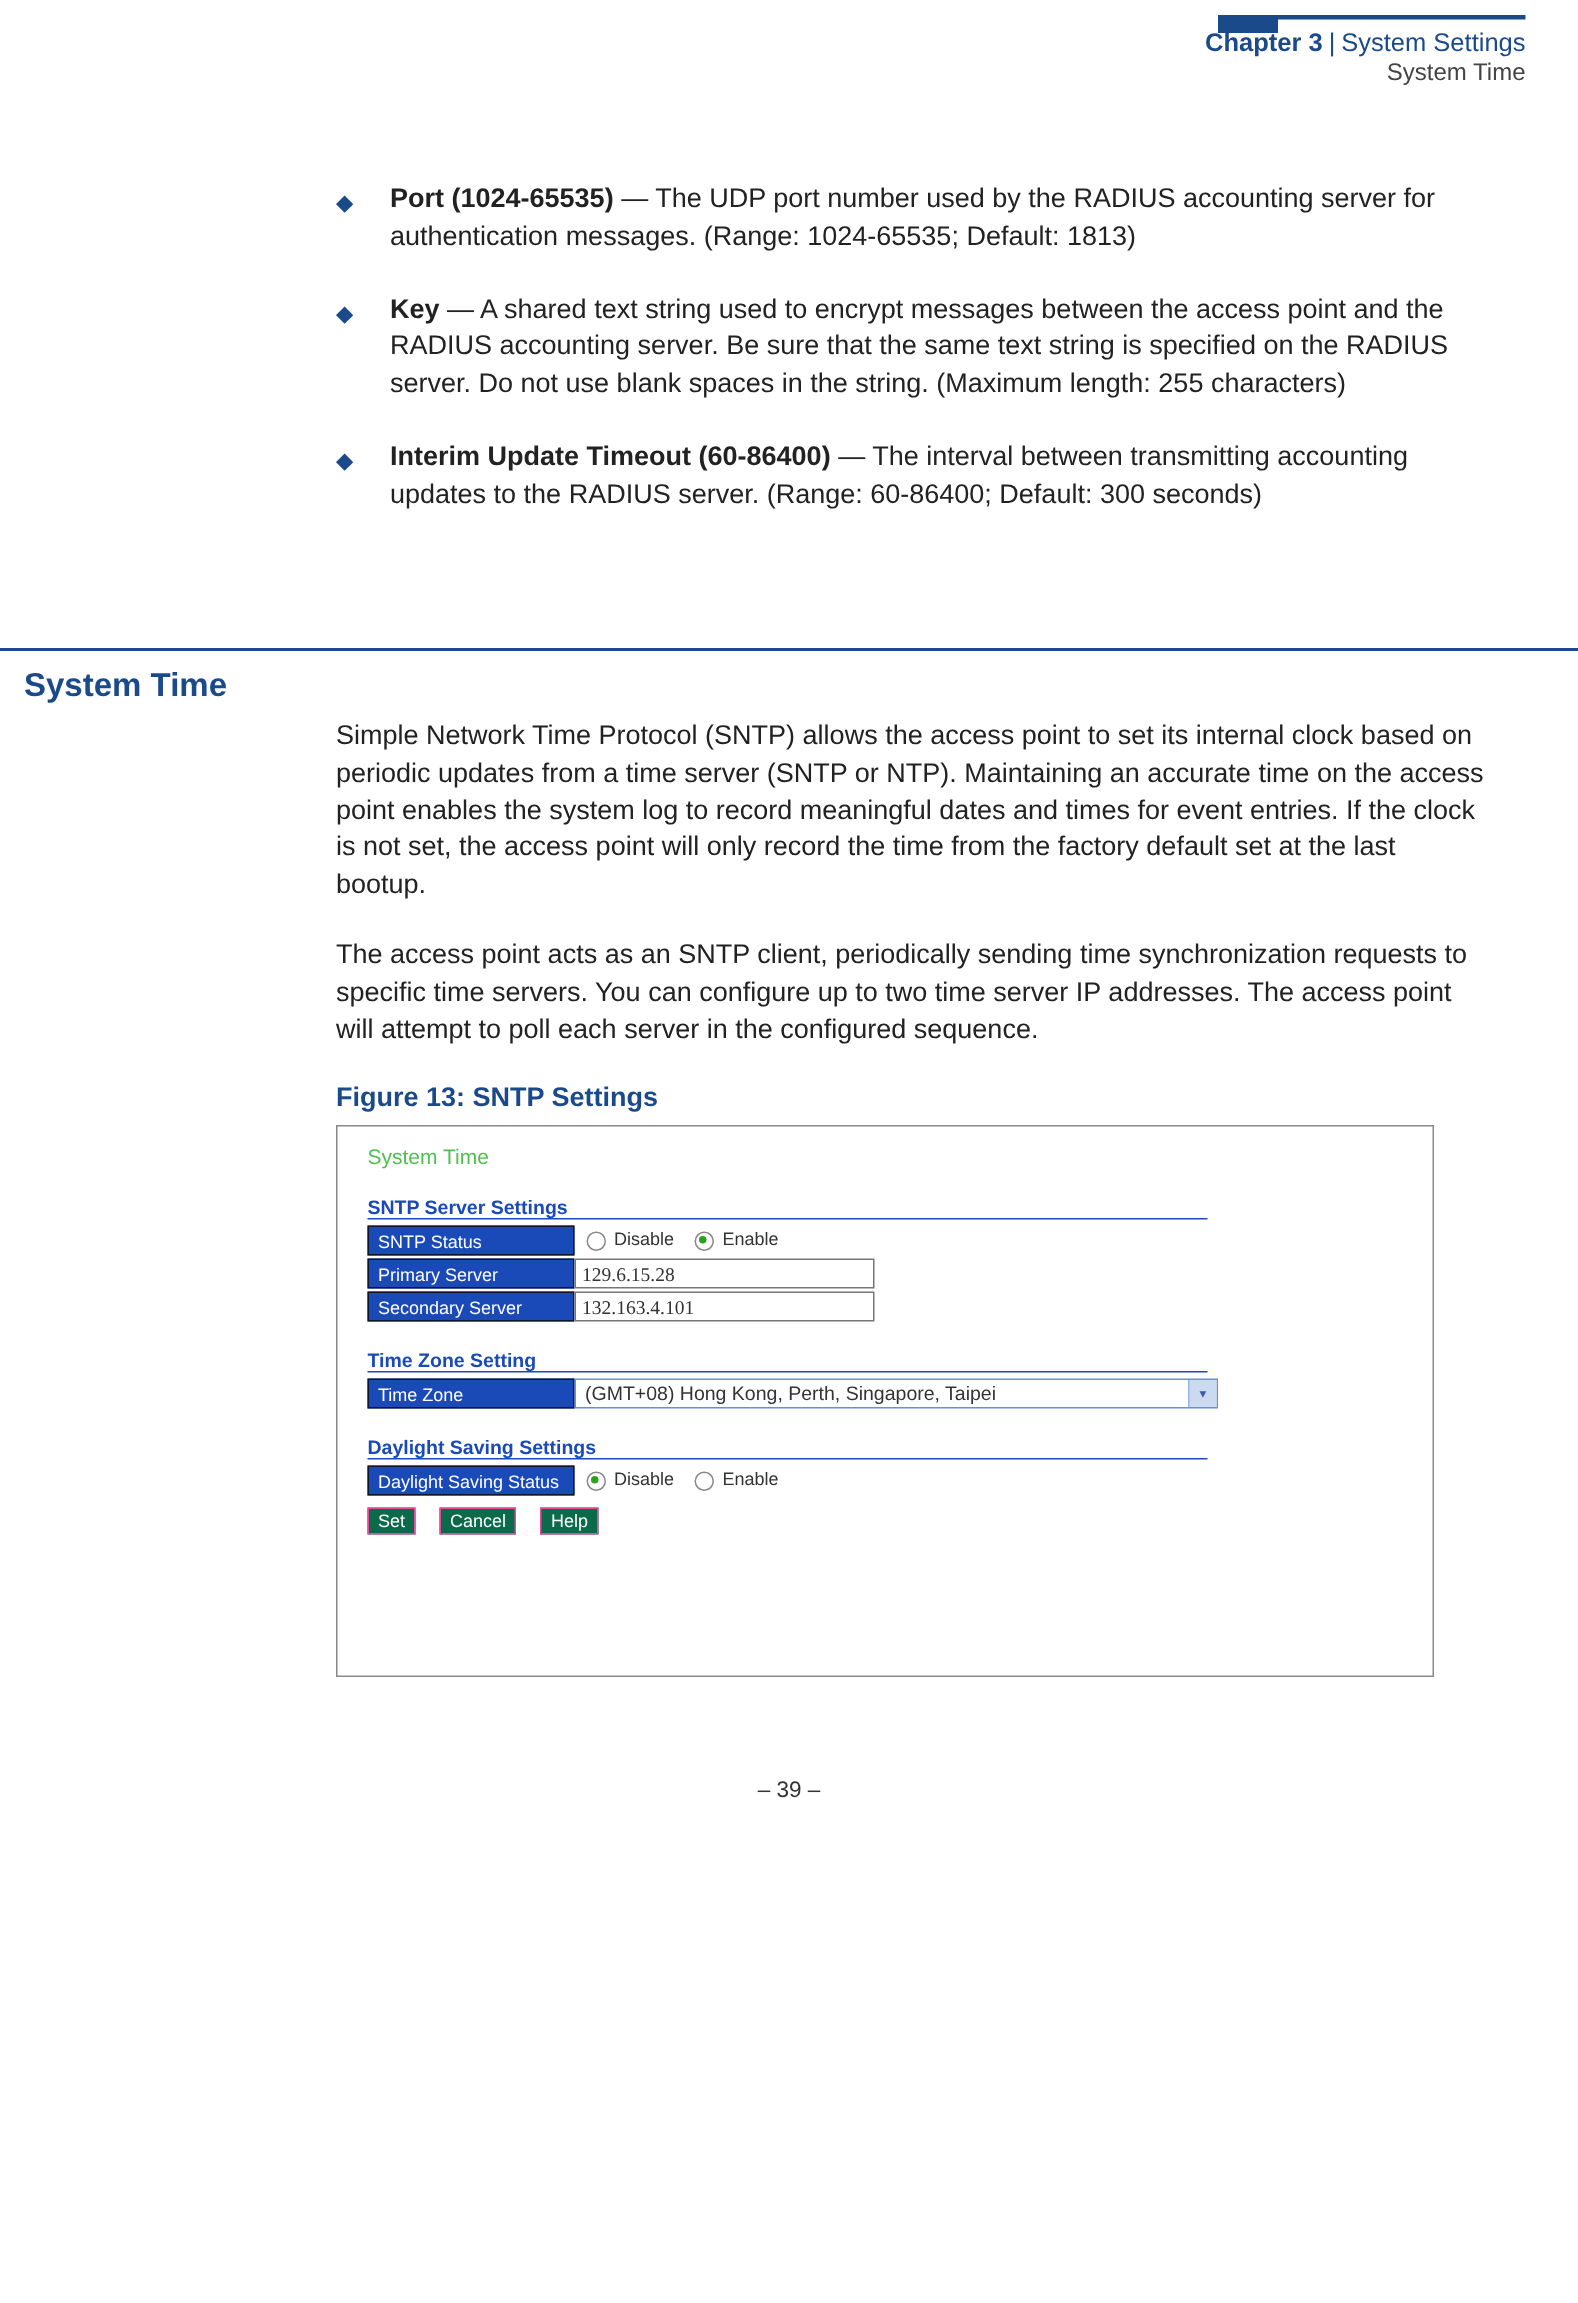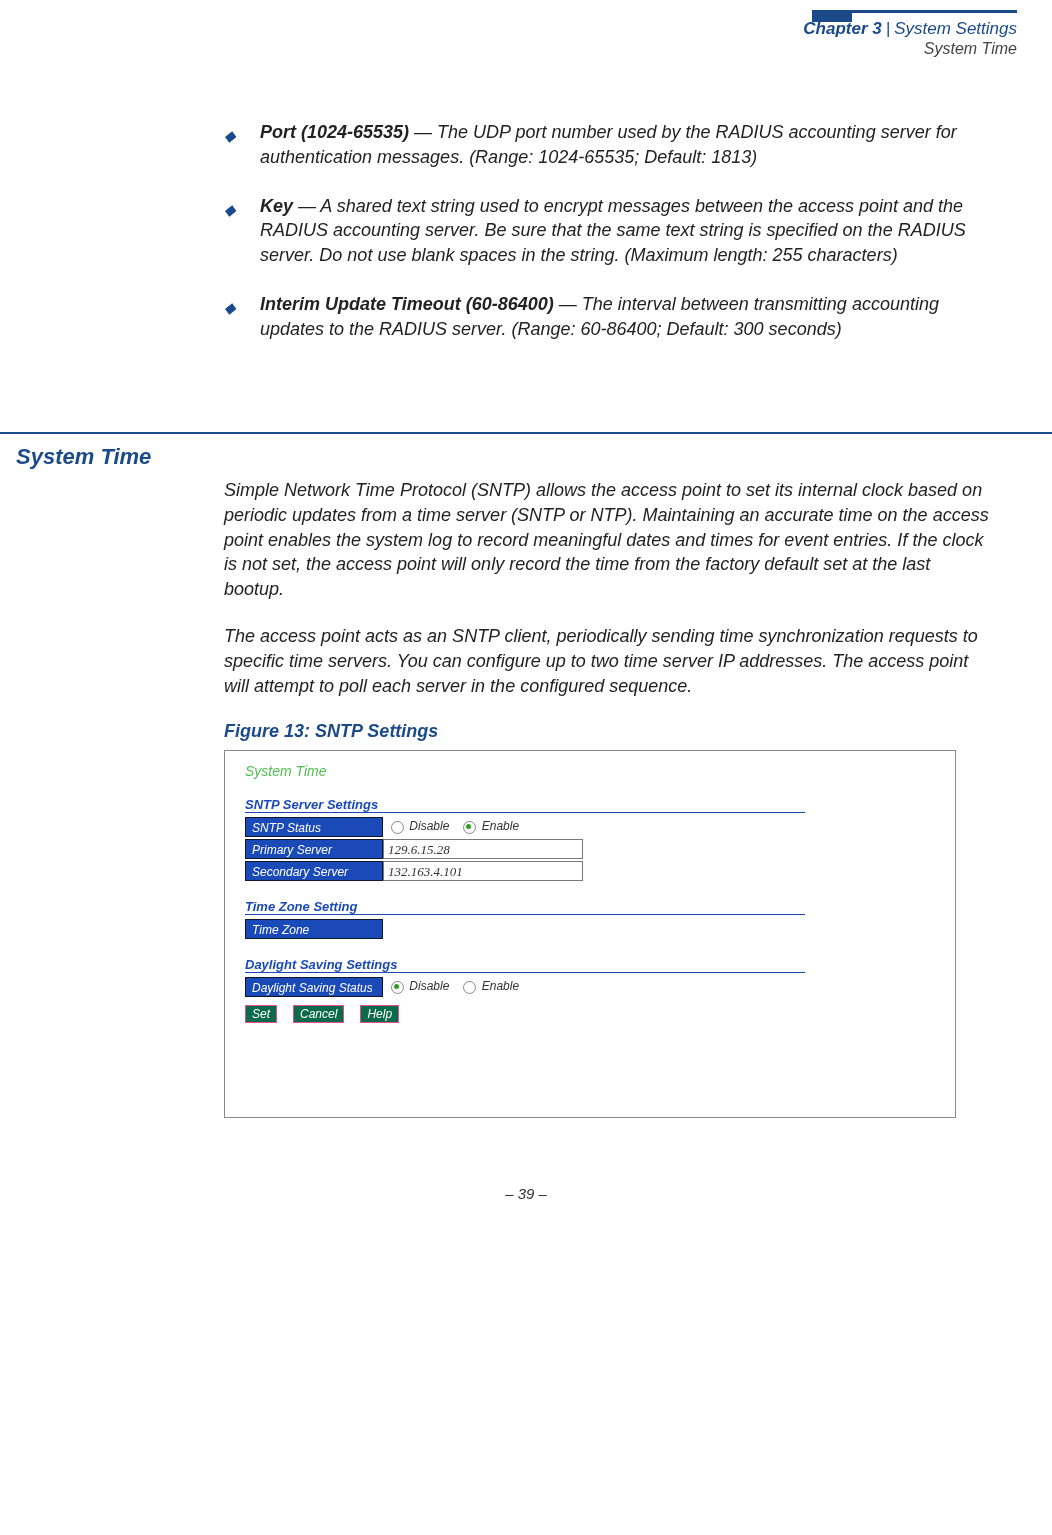--- a/index.html
+++ b/index.html
@@ -8,21 +8,20 @@
     font-family: "Segoe UI", "Myriad Pro", Arial, sans-serif;
     background: #fff;
     color: #222;
     width: 1052px;
     font-size: 18px;
   }
   .page {
     position: relative;
     width: 1052px;
     height: 1232px;
-    font-style: italic;
   }
   .topbar {
     position: absolute;
     top: 18px;
     right: 35px;
     text-align: right;
     line-height: 1.25;
   }
   .topbar .notch {
     position: absolute;
@@ -281,20 +280,24 @@
     </div>
     <div class="fig-row">
       <div class="fig-label">Secondary Server</div>
       <div class="fig-value">132.163.4.101</div>
     </div>
 
     <div class="fig-section-title">Time Zone Setting</div>
     <div class="fig-underline"></div>
     <div class="fig-row">
       <div class="fig-label">Time Zone</div>
+      <div class="fig-select">
+        <div class="sel-text">(GMT+08) Hong Kong, Perth, Singapore, Taipei</div>
+        <div class="sel-arrow">▾</div>
+      </div>
     </div>
 
     <div class="fig-section-title">Daylight Saving Settings</div>
     <div class="fig-underline"></div>
     <div class="fig-row">
       <div class="fig-label">Daylight Saving Status</div>
       <div class="fig-radio-cell">
         <span><span class="radio sel"></span> <span>Disable</span></span>
         <span><span class="radio"></span> <span>Enable</span></span>
       </div>

